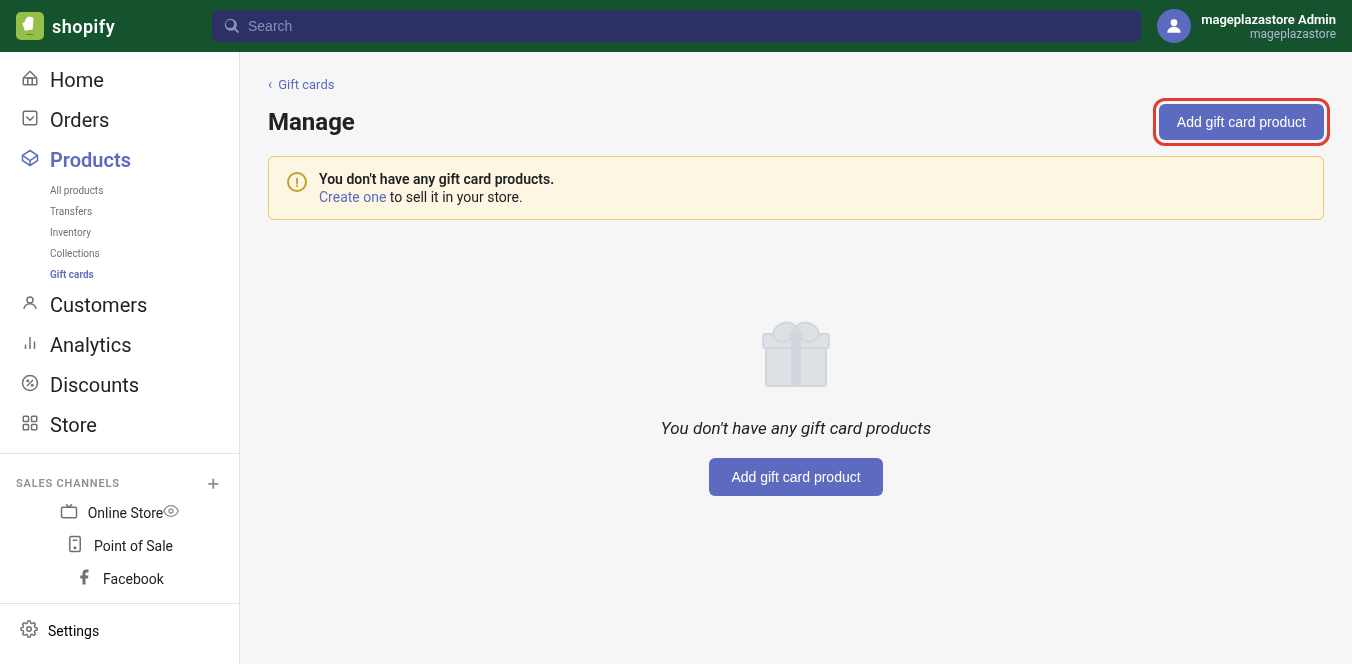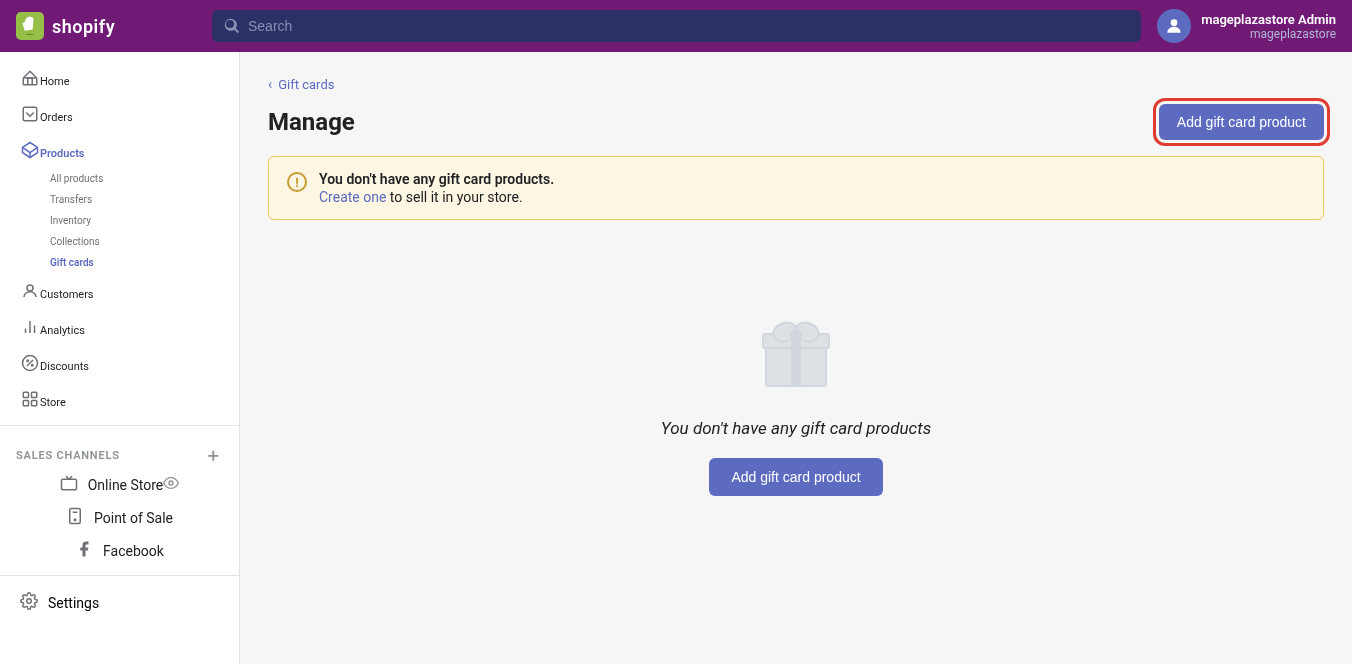--- a/index.html
+++ b/index.html
@@ -1,20 +1,20 @@
 <!DOCTYPE html>
 <html><head>
   <meta charset="utf-8">
   <style>
     * { box-sizing: border-box; margin: 0; padding: 0; }
     body { font-family: -apple-system, BlinkMacSystemFont, 'Segoe UI', Roboto, sans-serif; background: #f6f6f7; display: flex; flex-direction: column; height: 664px; overflow: hidden; }
 
     
     .topbar {
-      background: #701a75;
+      background: #14532d;
       height: 52px;
       display: flex;
       align-items: center;
       padding: 0 16px;
       gap: 16px;
       flex-shrink: 0;
     }
     .logo-area {
       display: flex;
       align-items: center;
@@ -84,25 +84,26 @@
     .sidebar {
       width: 240px;
       background: #fff;
       border-right: 1px solid #e1e3e5;
       overflow-y: auto;
       flex-shrink: 0;
       padding: 8px 0;
     }
     .sidebar-item {
       display: flex;
-      align-items: flex-end;
+      align-items: flex-start;
       padding: 8px 16px;
       cursor: pointer;
       color: #202223;
-      font-size: 11px;
+      font-size: 20px;
+      gap: 10px;
       text-decoration: none;
       border-radius: 4px;
       margin: 0 4px;
     }
     .sidebar-item.active { color: #5c6bc0; font-weight: 600; }
     .sidebar-item .icon { width: 20px; height: 20px; flex-shrink: 0; display: flex; align-items: center; justify-content: center; }
     .sidebar-sub {
       padding-left: 46px;
       font-size: 10px;
       color: #6d7175;

